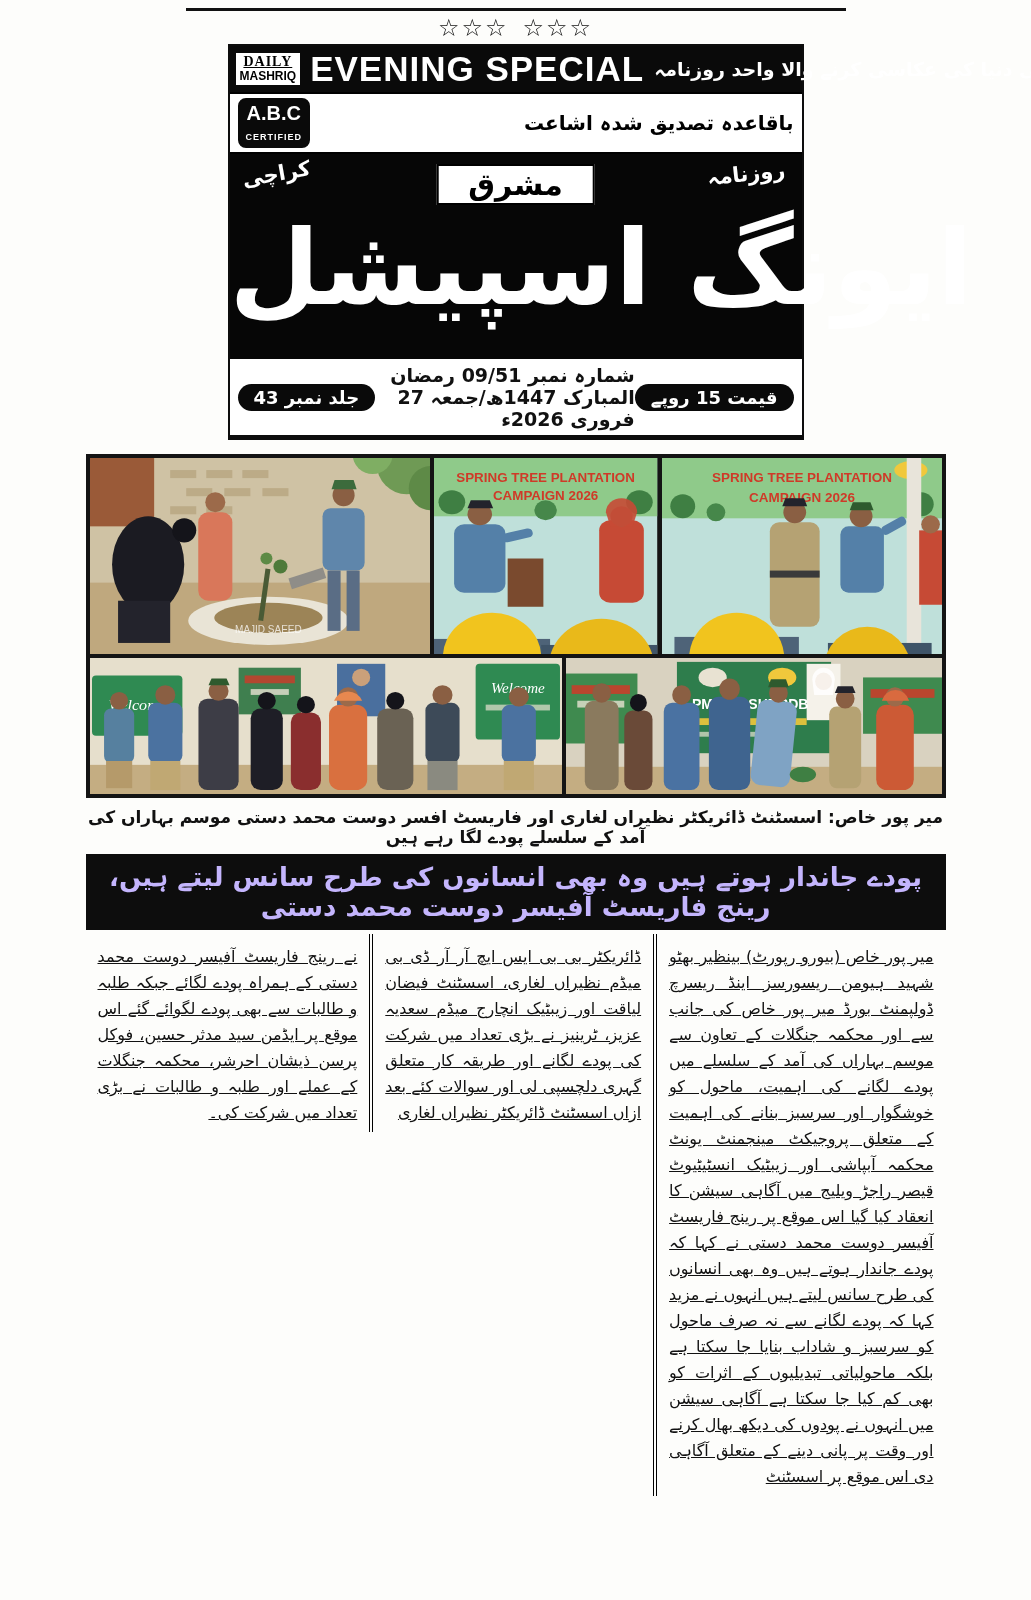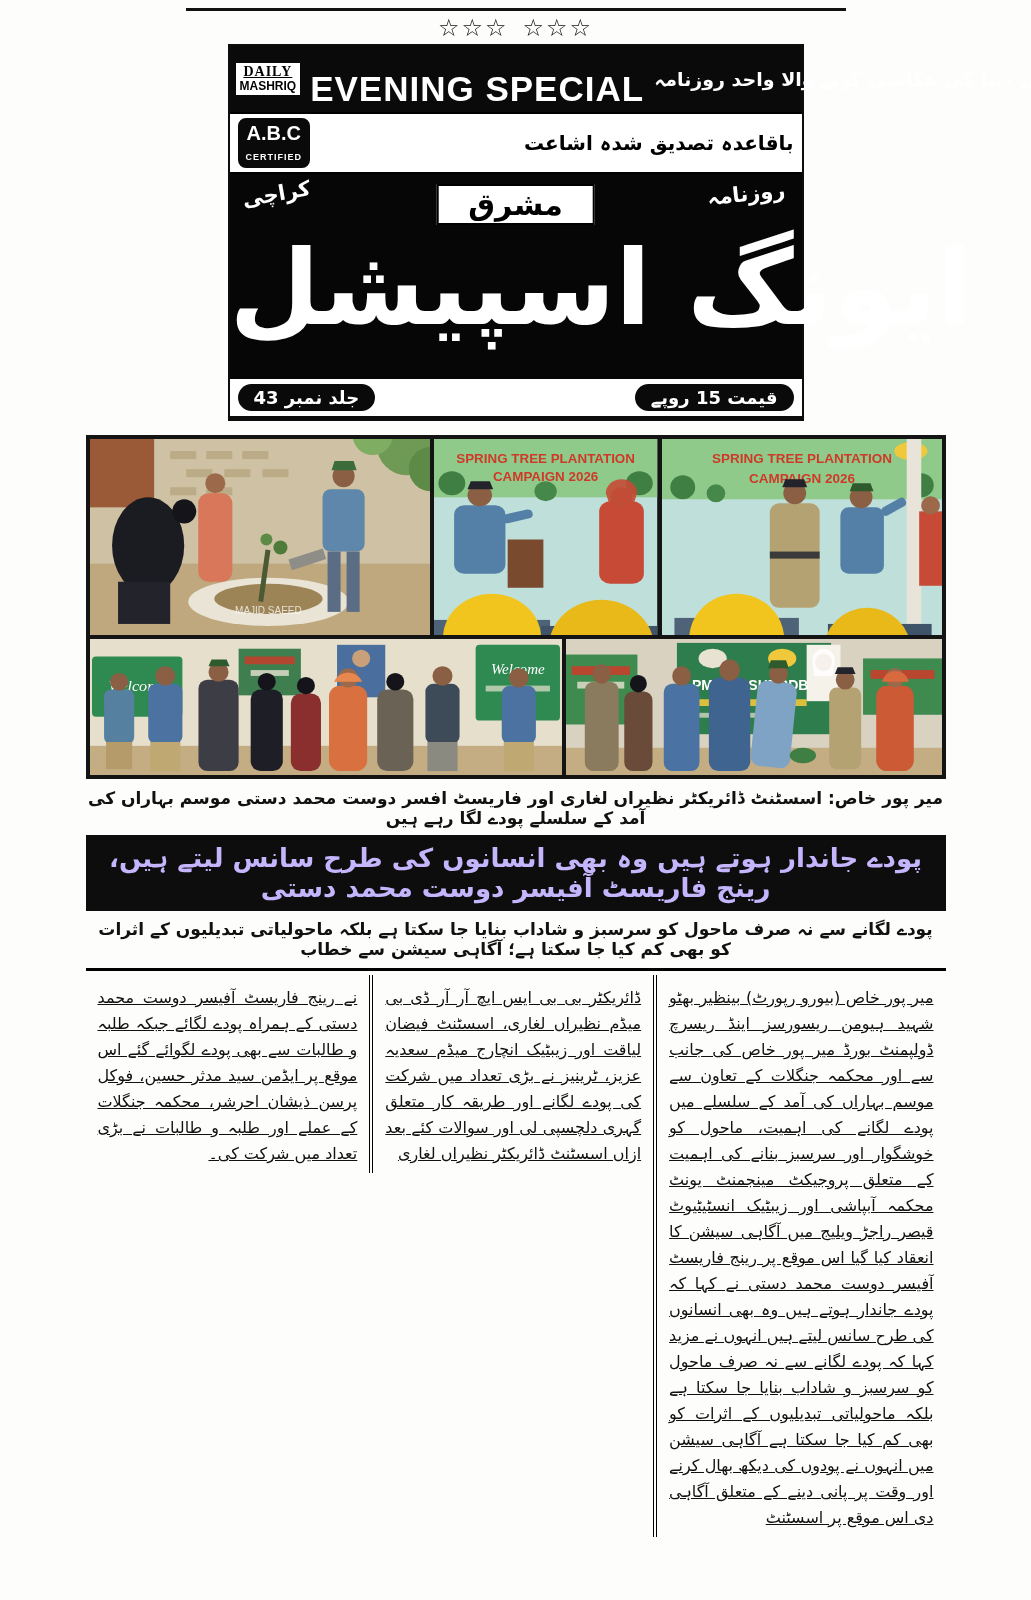--- a/index.html
+++ b/index.html
@@ -20,21 +20,21 @@
 
   
   .header-frame { width:576px; margin:0 auto; border:2px solid #0d0d0d; border-bottom:5px solid #0d0d0d; }
   .header-black {
     background:#0a0a0a; color:#fff; display:flex; align-items:center;
     gap:10px; padding:3px 6px; direction:ltr;
   }
   .mast-mini { background:#fff; color:#000; text-align:center; line-height:1.05; padding:2px 4px; }
   .mast-mini .daily { font-family:"Liberation Serif", serif; font-weight:bold; font-size:14px; text-decoration:underline; letter-spacing:1px; }
   .mast-mini .mashriq { font-family:"Liberation Sans", sans-serif; font-weight:bold; font-size:12px; }
-  .evening { font-family:"Liberation Sans", sans-serif; font-weight:800; font-size:35px; letter-spacing:1px; white-space:nowrap;margin-top:20px; }
+  .evening { font-family:"Liberation Sans", sans-serif; font-weight:800; font-size:35px; letter-spacing:1px; white-space:nowrap; }
   .tagline1 { margin-left:auto; font-size:19px; font-weight:bold; direction:rtl; white-space:nowrap; }
 
   .certified-row {
     background:#fff; color:#000; border-top:2px solid #000; border-bottom:2px solid #000;
     display:flex; direction:rtl; align-items:center; justify-content:space-between;
     padding:4px 8px; font-weight:bold; font-size:20px;
   }
   .abc-badge {
     background:#0a0a0a; color:#fff; border-radius:8px; border:2px solid #0a0a0a;
     text-align:center; line-height:1; padding:3px 6px; font-family:"Liberation Sans", sans-serif;
@@ -120,20 +120,21 @@
 
     <div class="masthead">
       <span class="m-city">کراچی</span>
       <span class="m-edition">روزنامہ</span>
       <span class="m-brand">مشرق</span>
       <div class="m-title">ایونگ اسپیشل</div>
     </div>
 
     <div class="dateline">
       <span class="pill">قیمت 15 روپے</span>
+      <span>شمارہ نمبر 09/51 رمضان المبارک 1447ھ/جمعہ 27 فروری 2026ء</span>
       <span class="pill">جلد نمبر 43</span>
     </div>
   </div>
 
   <div class="collage">
     <div class="prow top">
 
       <figure class="p1">
         <svg viewBox="0 0 340 195" preserveAspectRatio="none">
           <rect width="340" height="195" fill="#cfc2a4"></rect>
@@ -310,21 +311,20 @@
           </g>
         </svg>
       </figure>
     </div>
   </div>
 
   <div class="caption">میر پور خاص: اسسٹنٹ ڈائریکٹر نظیراں لغاری اور فاریسٹ افسر دوست محمد دستی موسم بہاراں کی آمد کے سلسلے پودے لگا رہے ہیں</div>
 
   <div class="headline-bar">پودے جاندار ہوتے ہیں وہ بھی انسانوں کی طرح سانس لیتے ہیں، رینج فاریسٹ آفیسر دوست محمد دستی</div>
 
-  <div class="subheadline">پودے لگانے سے نہ صرف ماحول کو سرسبز و شاداب بنایا جا سکتا ہے بلکہ ماحولیاتی تبدیلیوں کے اثرات کو بھی کم کیا جا سکتا ہے؛ آگاہی سیشن سے خطاب</div>
 
   <div class="article">
     <div class="col col-left">نے رینج فاریسٹ آفیسر دوست محمد دستی کے ہمراہ پودے لگائے جبکہ طلبہ و طالبات سے بھی پودے لگوائے گئے اس موقع پر ایڈمن سید مدثر حسین، فوکل پرسن ذیشان احرشر، محکمہ جنگلات کے عملے اور طلبہ و طالبات نے بڑی تعداد میں شرکت کی۔</div>
     <div class="col col-mid">ڈائریکٹر بی بی ایس ایچ آر آر ڈی بی میڈم نظیراں لغاری، اسسٹنٹ فیضان لیاقت اور زیبٹیک انچارج میڈم سعدیہ عزیز، ٹرینیز نے بڑی تعداد میں شرکت کی پودے لگانے اور طریقہ کار متعلق گہری دلچسپی لی اور سوالات کئے بعد ازاں اسسٹنٹ ڈائریکٹر نظیراں لغاری</div>
     <div class="col col-right">میر پور خاص (بیورو رپورٹ) بینظیر بھٹو شہید ہیومن ریسورسز اینڈ ریسرچ ڈولپمنٹ بورڈ میر پور خاص کی جانب سے اور محکمہ جنگلات کے تعاون سے موسم بہاراں کی آمد کے سلسلے میں پودے لگانے کی اہمیت، ماحول کو خوشگوار اور سرسبز بنانے کی اہمیت کے متعلق پروجیکٹ مینجمنٹ یونٹ محکمہ آبپاشی اور زیبٹیک انسٹیٹیوٹ قیصر راجڑ ویلیج میں آگاہی سیشن کا انعقاد کیا گیا اس موقع پر رینج فاریسٹ آفیسر دوست محمد دستی نے کہا کہ پودے جاندار ہوتے ہیں وہ بھی انسانوں کی طرح سانس لیتے ہیں انہوں نے مزید کہا کہ پودے لگانے سے نہ صرف ماحول کو سرسبز و شاداب بنایا جا سکتا ہے بلکہ ماحولیاتی تبدیلیوں کے اثرات کو بھی کم کیا جا سکتا ہے آگاہی سیشن میں انہوں نے پودوں کی دیکھ بھال کرنے اور وقت پر پانی دینے کے متعلق آگاہی دی اس موقع پر اسسٹنٹ</div>
   </div>
 
 </div>
 
 </body></html>

